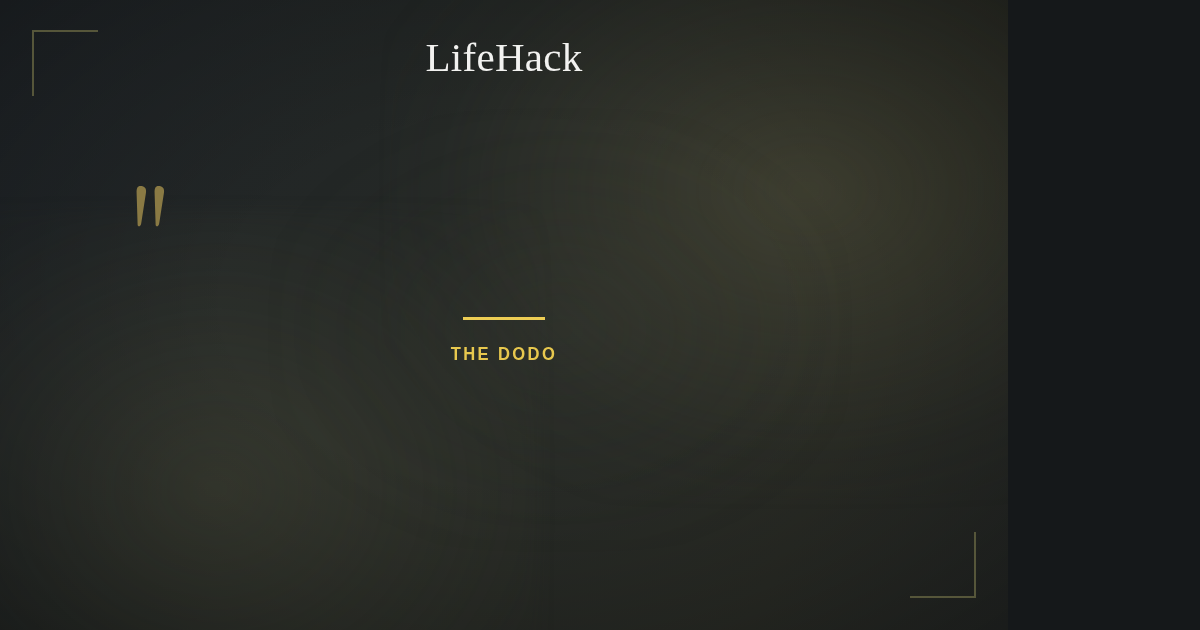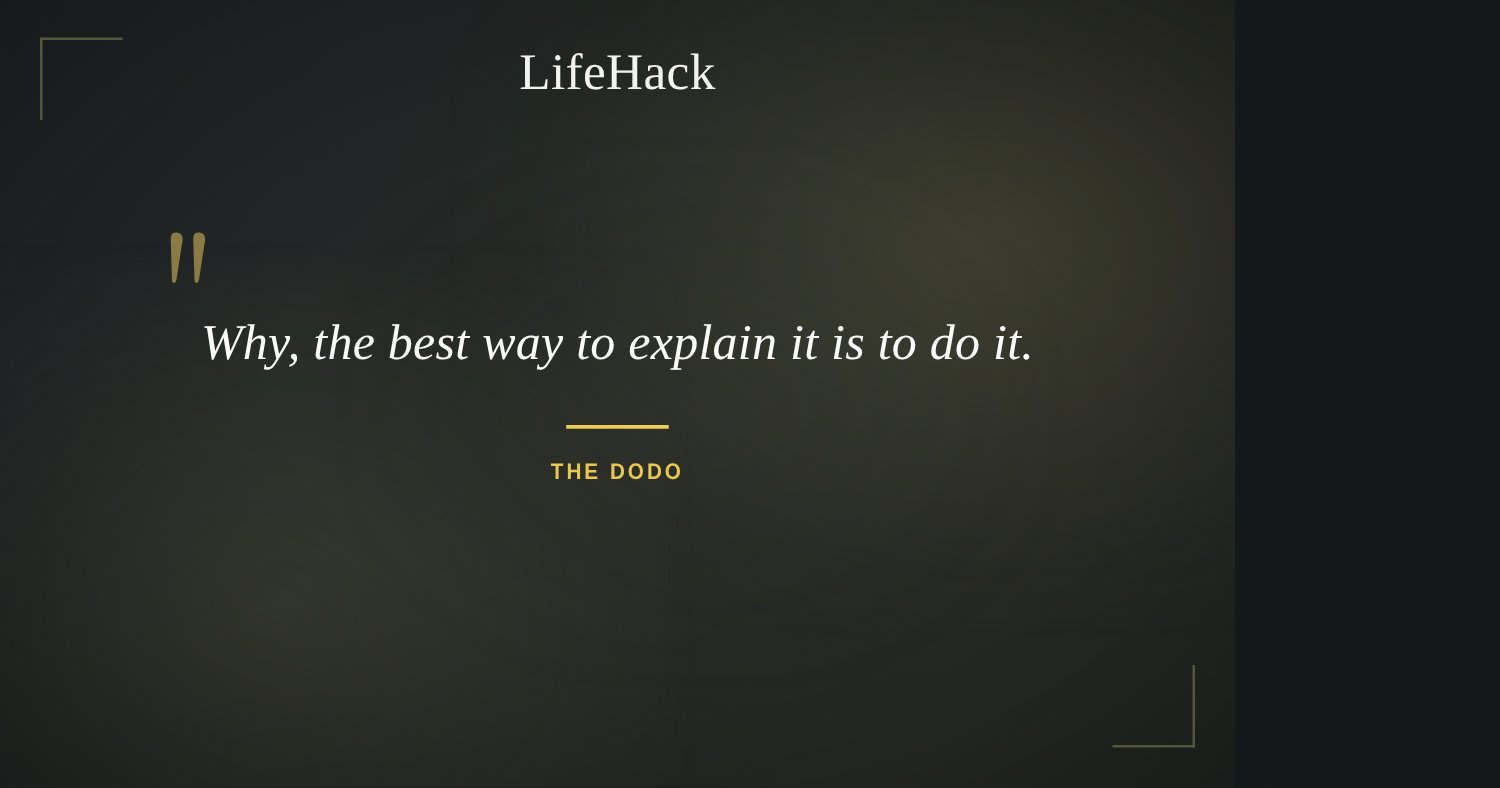--- a/index.html
+++ b/index.html
@@ -9,20 +9,21 @@
     background: #15181a;
   }
 
   .card {
     position: relative;
     width: 988px;
     height: 630px;
     overflow: hidden;
     background-color: #252826;
     font-family: "Liberation Sans", sans-serif;
+    padding-left: 20px;
   }
 
   
   .bg-base {
     position: absolute;
     inset: 0;
     background:
       linear-gradient(115deg,
         #21262a 0%,
         #232726 32%,
@@ -187,18 +188,17 @@
   <div class="logo">LifeHack</div>
 
   <div class="quote-mark">
     <svg width="52" height="58" viewBox="0 0 52 58" xmlns="http://www.w3.org/2000/svg">
       <path d="M12.5 2 C16.5 2 18.6 4.2 18.0 8.6 L13.2 39.5 C12.9 41.4 12.0 42.3 11.0 42.3 C10.1 42.3 9.6 41.5 9.6 40.2 L8.6 9.0 C8.5 4.4 9.3 2 12.5 2 Z" fill="#8a7a44"></path>
       <path d="M30.5 2 C34.5 2 36.6 4.2 36.0 8.6 L31.2 39.5 C30.9 41.4 30.0 42.3 29.0 42.3 C28.1 42.3 27.6 41.5 27.6 40.2 L26.6 9.0 C26.5 4.4 27.3 2 30.5 2 Z" fill="#8a7a44"></path>
     </svg>
   </div>
 
   <div class="content">
-    <p class="quote-text">Why, the best way to explain it is to do it.</p>
     <div class="divider"></div>
     <div class="attribution">THE DODO</div>
   </div>
 
 </div>
 
 </body></html>

